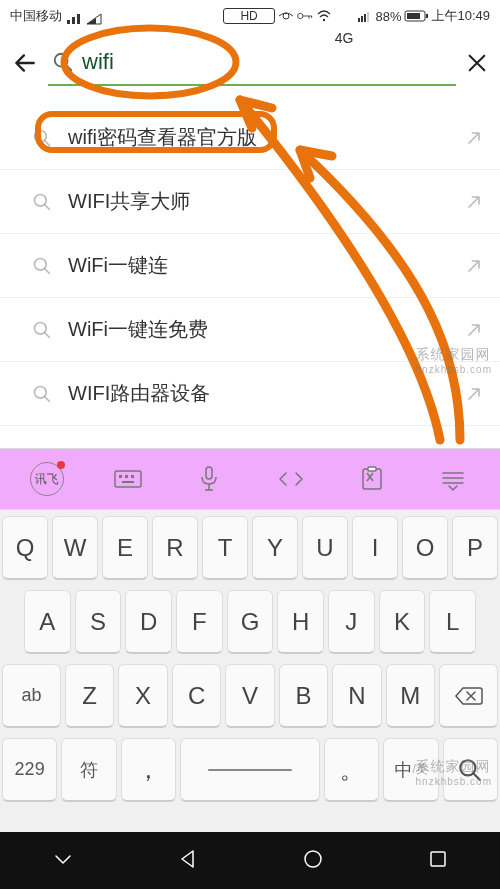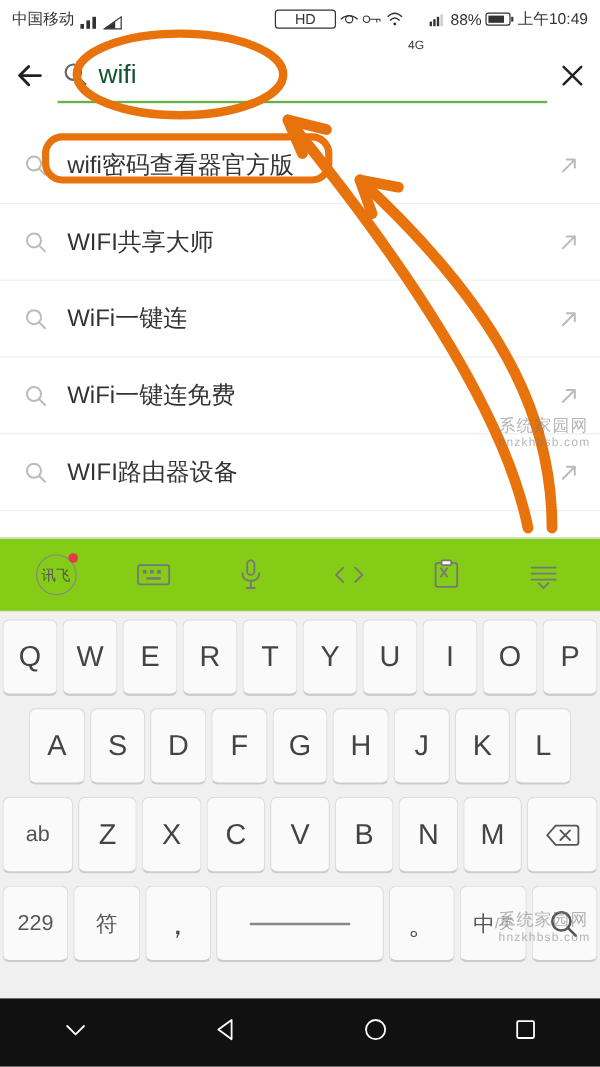--- a/index.html
+++ b/index.html
@@ -48,21 +48,21 @@
       color: #14532d;
       flex: 1;
     }
     .clear-x { width: 22px; height: 22px; flex: none; }
     
     .suggestions { }
     .suggestion-row {
       display: flex;
       align-items: center;
       height: 64px;
-      padding: 0 16px 0 20px;
+      padding: 0 16px 0 32px;
       gap: 16px;
       border-bottom: 1px solid #eee;
     }
     .suggestion-row:first-child{ border-bottom: 1px solid #eee; margin-top: 12px;}
     .sug-icon { width: 20px; height: 20px; flex: none; }
     .sug-text { flex: 1; font-size: 20px; color: #333; }
     .sug-arrow { width: 20px; height: 20px; flex: none; }
     .suggestion-partial {
       display: flex;
       align-items: flex-end;
@@ -72,21 +72,21 @@
       overflow: hidden;
     }
     .suggestion-partial .sug-text { transform: translateY(18px); }
     
     .kb-toolbar {
       position: absolute;
       top: 448px;
       left: 0;
       right: 0;
       height: 62px;
-      background: #84cc16;
+      background: #f0abfc;
       border-top: 1px solid #ddd;
       border-bottom: 1px solid #ddd;
       display: flex;
       align-items: center;
       justify-content: space-around;
       padding: 0 6px;
     }
     .tb-item { width: 40px; height: 40px; display: flex; align-items: center; justify-content: center; }
     .tb-circle {
       width: 34px; height: 34px; border: 1.5px solid #888; border-radius: 50%;
@@ -181,21 +181,21 @@
         <path d="M1 6 Q8 0 15 6" fill="none" stroke="#333"></path>
       </svg>
     <svg width="16" height="12" viewBox="0 0 24 12">
         <circle cx="5" cy="6" r="4" fill="none" stroke="#333" stroke-width="1.3"></circle>
         <path d="M9 6 H22 M18 6 V10 M22 6 V9" stroke="#333" stroke-width="1.3" fill="none"></path>
       </svg>
     <svg width="16" height="12" viewBox="0 0 16 12">
         <path d="M2 4 Q8 -2 14 4 M4 7 Q8 3 12 7" fill="none" stroke="#333" stroke-width="1.2"></path>
         <circle cx="8" cy="10" r="1.2" fill="#333"></circle>
       </svg>
-    <span style="font-size:10px;margin-top:44px;">4G</span>
+    <span style="font-size:14px;margin-top:44px;">4G</span>
     <svg class="status-icon" viewBox="0 0 12 12">
         <rect x="0" y="8" width="2" height="4" fill="#333"></rect>
         <rect x="3" y="6" width="2" height="6" fill="#333"></rect>
         <rect x="6" y="4" width="2" height="8" fill="#333"></rect>
         <rect x="9" y="2" width="2" height="10" fill="#ccc"></rect>
       </svg>
     <span>88%</span>
     <svg width="24" height="12" viewBox="0 0 24 12">
         <rect x="1" y="1" width="20" height="10" fill="none" stroke="#333" rx="2"></rect>
         <rect x="22" y="4" width="2" height="4" fill="#333"></rect>

